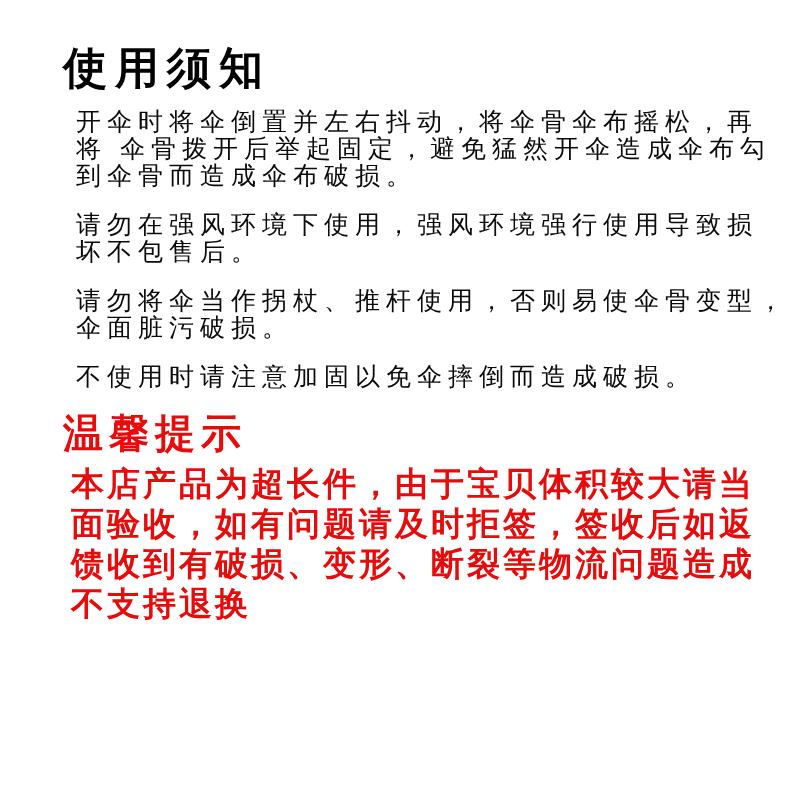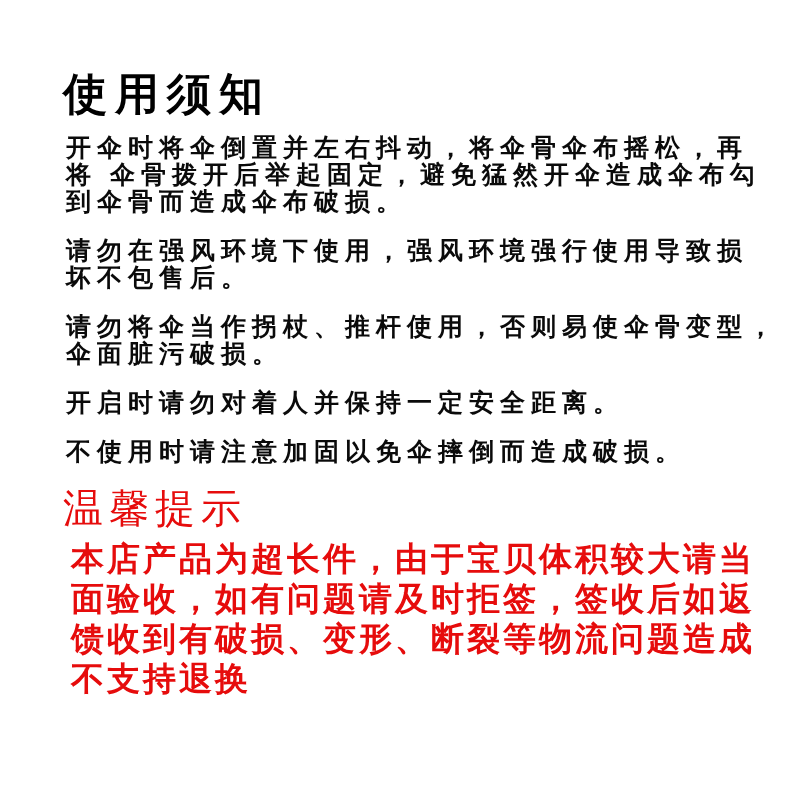--- a/index.html
+++ b/index.html
@@ -10,46 +10,46 @@
   body {
     width: 800px;
     height: 800px;
     overflow: hidden;
     font-family: "Liberation Sans", "DejaVu Sans", sans-serif;
   }
   .page {
     box-sizing: border-box;
     width: 800px;
     height: 800px;
-    padding: 72px 30px 0 63px;
+    padding: 46px 30px 0 63px;
     background: #ffffff;
   }
   .notice-title {
     margin: 0 0 18px 0;
     font-size: 44px;
     line-height: 44px;
     font-weight: bold;
     letter-spacing: 8px;
     color: #000000;
     white-space: pre;
   }
   .notice-para {
-    margin: 0 0 22px 3px;
+    margin: 0 0 22px 13px;
     font-size: 25px;
     line-height: 27px;
-    font-weight: bold;
+    font-weight: normal;
     letter-spacing: 6px;
     color: #0a0a0a;
     white-space: pre;
   }
   .warm-title {
     margin: 0 0 10px 0;
     font-size: 40px;
     line-height: 42px;
-    font-weight: normal;
+    font-weight: bold;
     letter-spacing: 6px;
     white-space: pre;
   }
   .warm-body {
     margin: 8px;
     font-size: 33px;
     line-height: 40px;
     font-weight: bold;
     letter-spacing: 3px;
     white-space: pre;
@@ -65,21 +65,20 @@
   <p class="notice-para">开伞时将伞倒置并左右抖动，将伞骨伞布摇松，再
 将 伞骨拨开后举起固定，避免猛然开伞造成伞布勾
 到伞骨而造成伞布破损。</p>
 
   <p class="notice-para">请勿在强风环境下使用，强风环境强行使用导致损
 坏不包售后。</p>
 
   <p class="notice-para">请勿将伞当作拐杖、推杆使用，否则易使伞骨变型，
 伞面脏污破损。</p>
 
-  <p class="notice-para">开启时请勿对着人并保持一定安全距离。</p>
 
   <p class="notice-para">不使用时请注意加固以免伞摔倒而造成破损。</p>
 
 
   <h2 class="warm-title" style="color: rgb(230, 12, 12);">温馨提示</h2>
 
   <p class="warm-body" style="color: rgb(230, 12, 12);">本店产品为超长件，由于宝贝体积较大请当
 面验收，如有问题请及时拒签，签收后如返
 馈收到有破损、变形、断裂等物流问题造成
 不支持退换</p>

